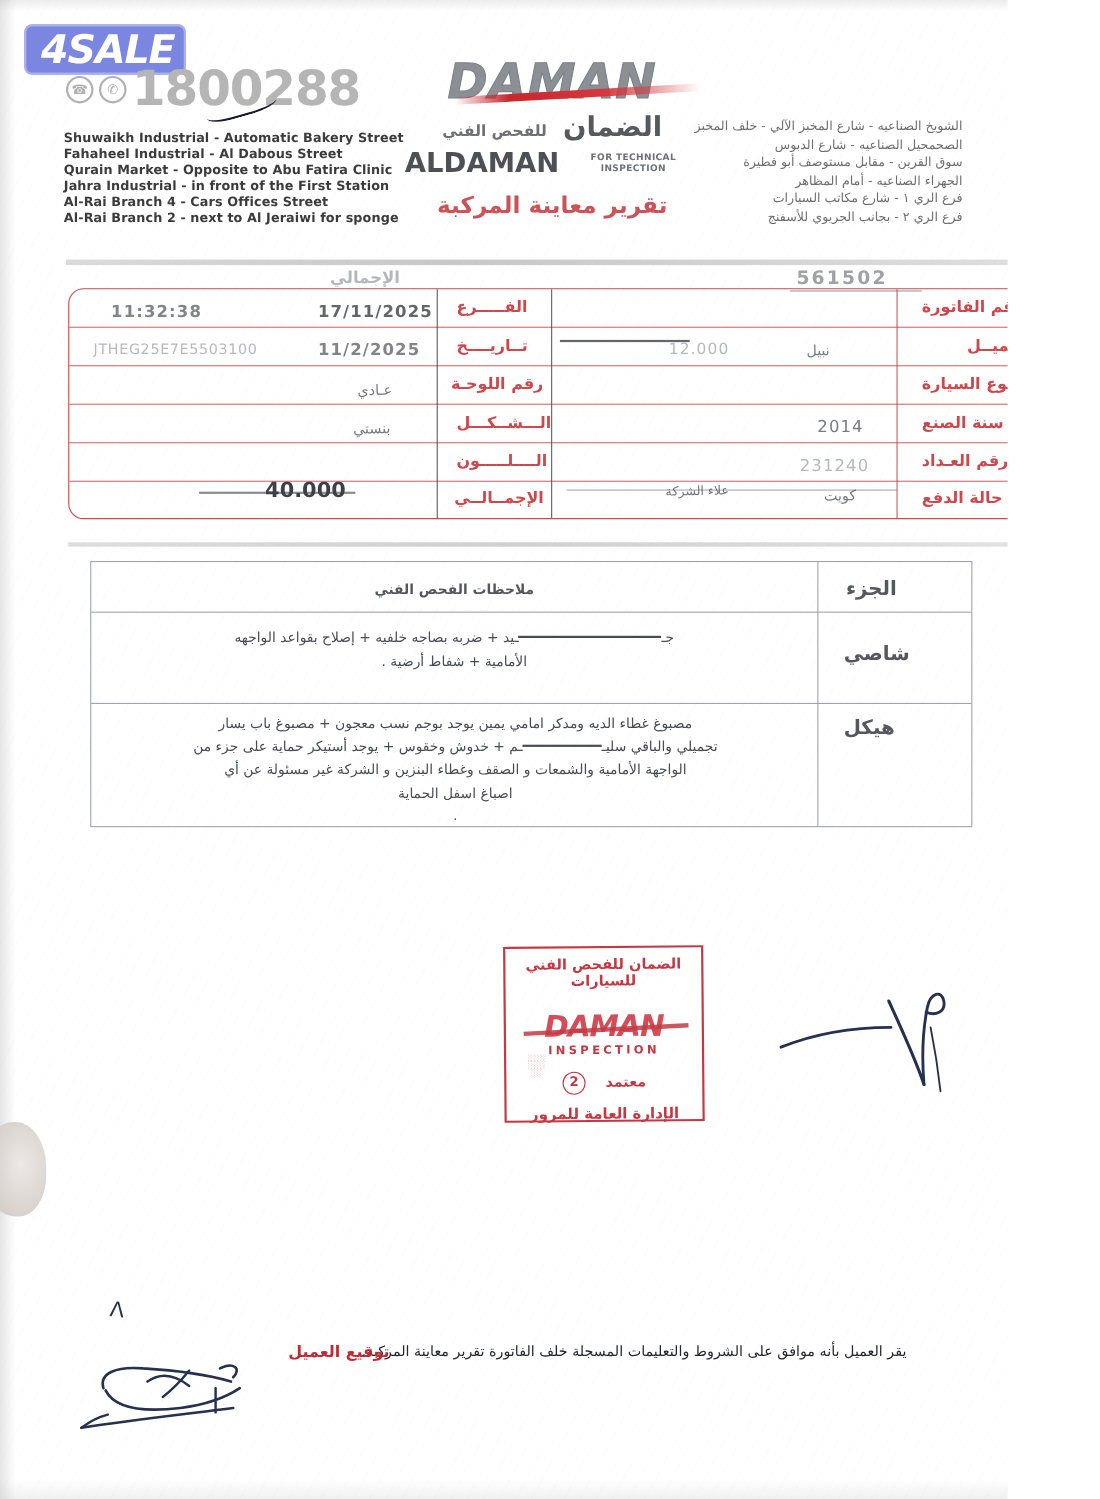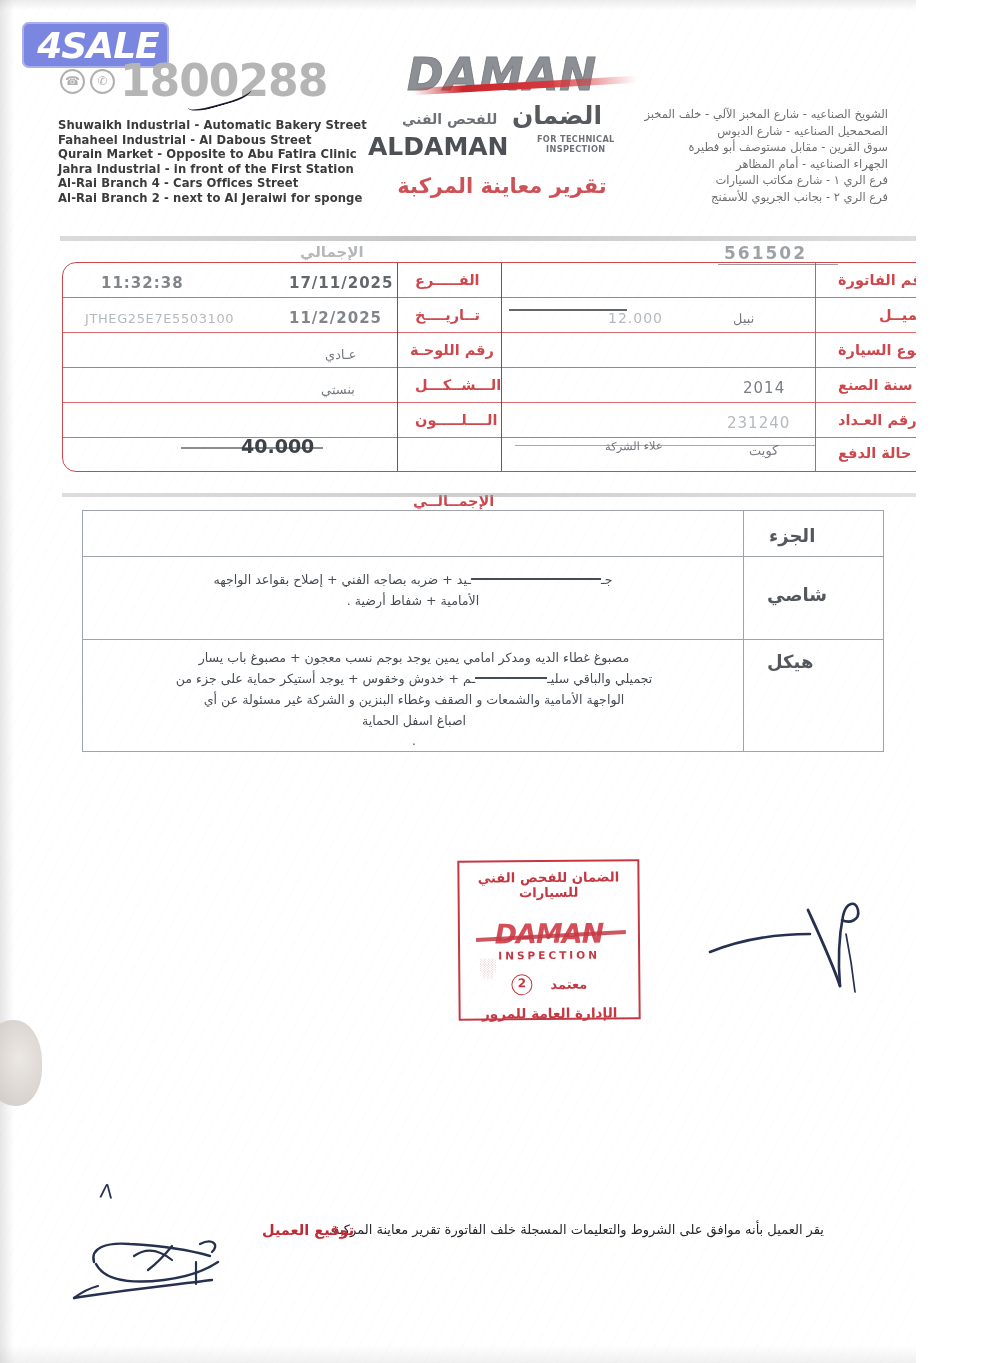--- a/index.html
+++ b/index.html
@@ -123,21 +123,21 @@
     line-height: 14.6px;
     color: #3b3b3b;
     font-weight: 600;
     letter-spacing: .1px;
   }
   .addr-en div { white-space: nowrap; }
 
   
   .addr-ar {
     position: absolute;
-    right: 28px; top: 106px;
+    right: 41px; top: 106px;
     width: 300px;
     direction: rtl;
     text-align: right;
     font-family: "DejaVu Sans", sans-serif;
     font-size: 11.5px;
     line-height: 16.5px;
     color: #5a5a5a;
     opacity: .88;
   }
   .addr-ar div { white-space: nowrap; }
@@ -179,21 +179,21 @@
     line-height: 32px;
   }
   .logo-ar-small {
     font-size: 14px;
     font-weight: 600;
     color: #6d7176;
     margin-right: 6px;
   }
   .logo-en-row {
     display: flex;
-    align-items: flex-start;
+    align-items: center;
     justify-content: center;
     gap: 7px;
     margin-top: -1px;
   }
   .logo-aldaman {
     font-family: "DejaVu Sans", sans-serif;
     font-size: 25px;
     font-weight: 800;
     letter-spacing: 0px;
     color: #4d5054;
@@ -567,21 +567,21 @@
       <div class="t1-vline dark" style="left:334px;"></div>
       <div class="t1-vline dark" style="left:438px;"></div>
       <div class="t1-vline" style="left:752px;"></div>
     </div>
 
     <div class="t1-cell-label" style="left:352px; top:9px;">الفـــــرع</div>
     <div class="t1-cell-label" style="left:352px; top:44px;">تــاريــــخ</div>
     <div class="t1-cell-label" style="left:347px; top:79px;">رقم اللوحـة</div>
     <div class="t1-cell-label" style="left:352px; top:114px;">الـــشــكـــل</div>
     <div class="t1-cell-label" style="left:352px; top:149px;">الــــلـــــون</div>
-    <div class="t1-cell-label" style="left:350px; top:182px;margin-top:48px;">الإجمــالــي</div>
+    <div class="t1-cell-label" style="left:350px; top:182px;">الإجمــالــي</div>
 
     <div class="t1-cell-label" style="left:775px; top:9px;">رقم الفاتورة</div>
     <div class="t1-cell-label" style="left:775px; top:44px;margin-left:41px;">اسم العميــل</div>
     <div class="t1-cell-label" style="left:775px; top:79px;">نوع السيارة</div>
     <div class="t1-cell-label" style="left:775px; top:114px;">سنة الصنع</div>
     <div class="t1-cell-label" style="left:775px; top:149px;">رقم العـداد</div>
     <div class="t1-cell-label" style="left:775px; top:182px;">حالة الدفع</div>
 
     <div class="t1-cell-value big" style="left:226px; top:11px;">17/11/2025</div>
     <div class="t1-cell-value big faint" style="left:38px; top:11px;">11:32:38</div>
@@ -603,24 +603,25 @@
     <div class="strike-line" style="left:452px; top:182px; width:300px; border-bottom-width:1px; opacity:.45;"></div>
   </div>
 
   <div class="t2-shadowbar"></div>
   <div class="table2">
     <div class="t2-hline" style="top:45px;"></div>
     <div class="t2-hline" style="top:128px;"></div>
     <div class="t2-vline" style="left:660px;"></div>
 
     <div class="t2-part" style="left:686px; top:14px;">الجزء</div>
+    <div class="t2-note header" style="left:0; top:14px; width:660px;">ملاحظات الفحص الفني</div>
 
     <div class="t2-part" style="left:684px; top:73px;">شاصي</div>
     <div class="t2-note" style="left:20px; top:58px; width:620px;">
-      <span>جـ</span><span class="dash-fill"></span><span>ـيد + ضربه بصاجه الفني + إصلاح بقواعد الواجهه</span><br>
+      <span>جـ</span><span class="dash-fill"></span><span>ـيد + ضربه بصاجه خلفيه + إصلاح بقواعد الواجهه</span><br>
       <span>الأمامية + شفاط أرضية .</span>
     </div>
 
     <div class="t2-part" style="left:684px; top:140px;">هيكل</div>
     <div class="t2-note" style="left:16px; top:136px; width:630px;">
       <span>مصبوغ غطاء الديه ومدكر امامي يمين يوجد بوجم نسب معجون + مصبوغ باب يسار</span><br>
       <span>تجميلي والباقي سليـ</span><span class="dash-fill short"></span><span>ـم + خدوش وخقوس  + يوجد أستيكر حماية على جزء من</span><br>
       <span>الواجهة الأمامية والشمعات و الصقف وغطاء البنزين و الشركة غير مسئولة عن أي</span><br>
       <span>اصباغ اسفل الحماية</span>
       <div style="font-size:12px;">.</div>

